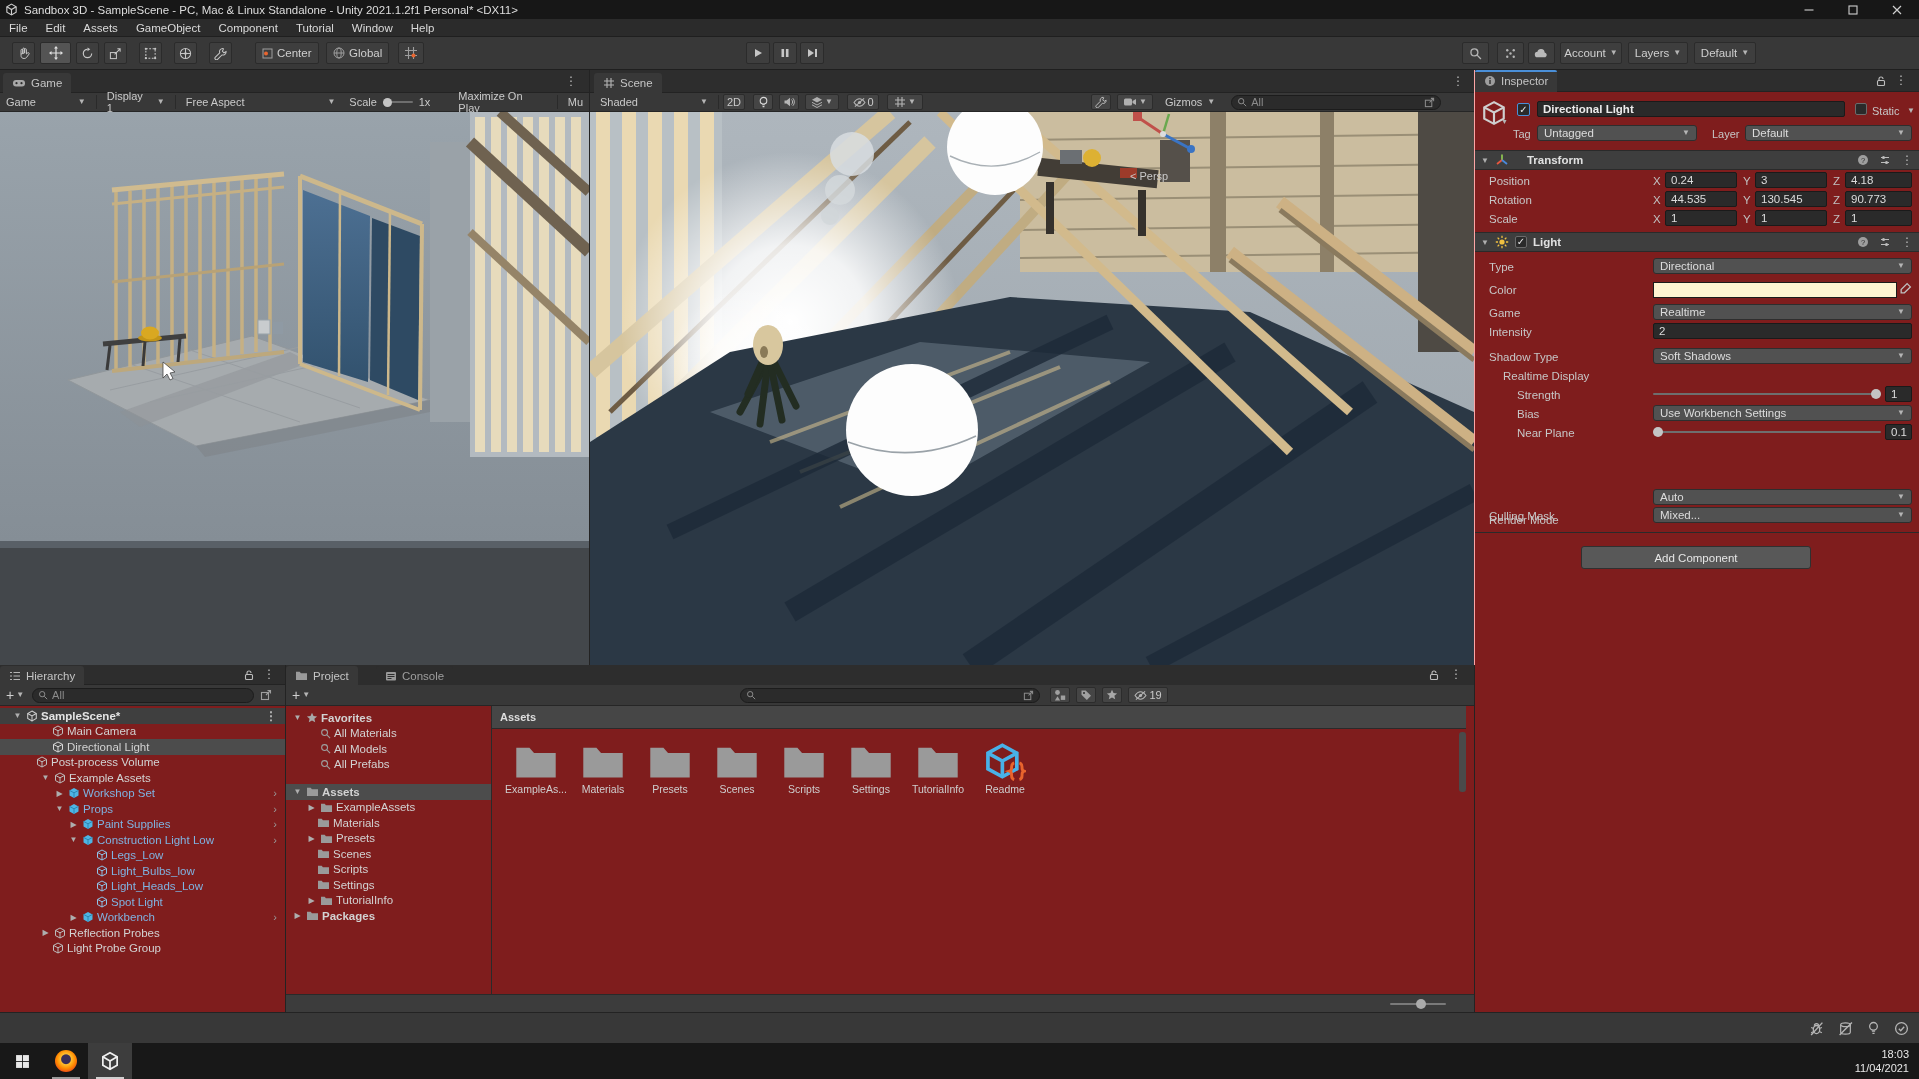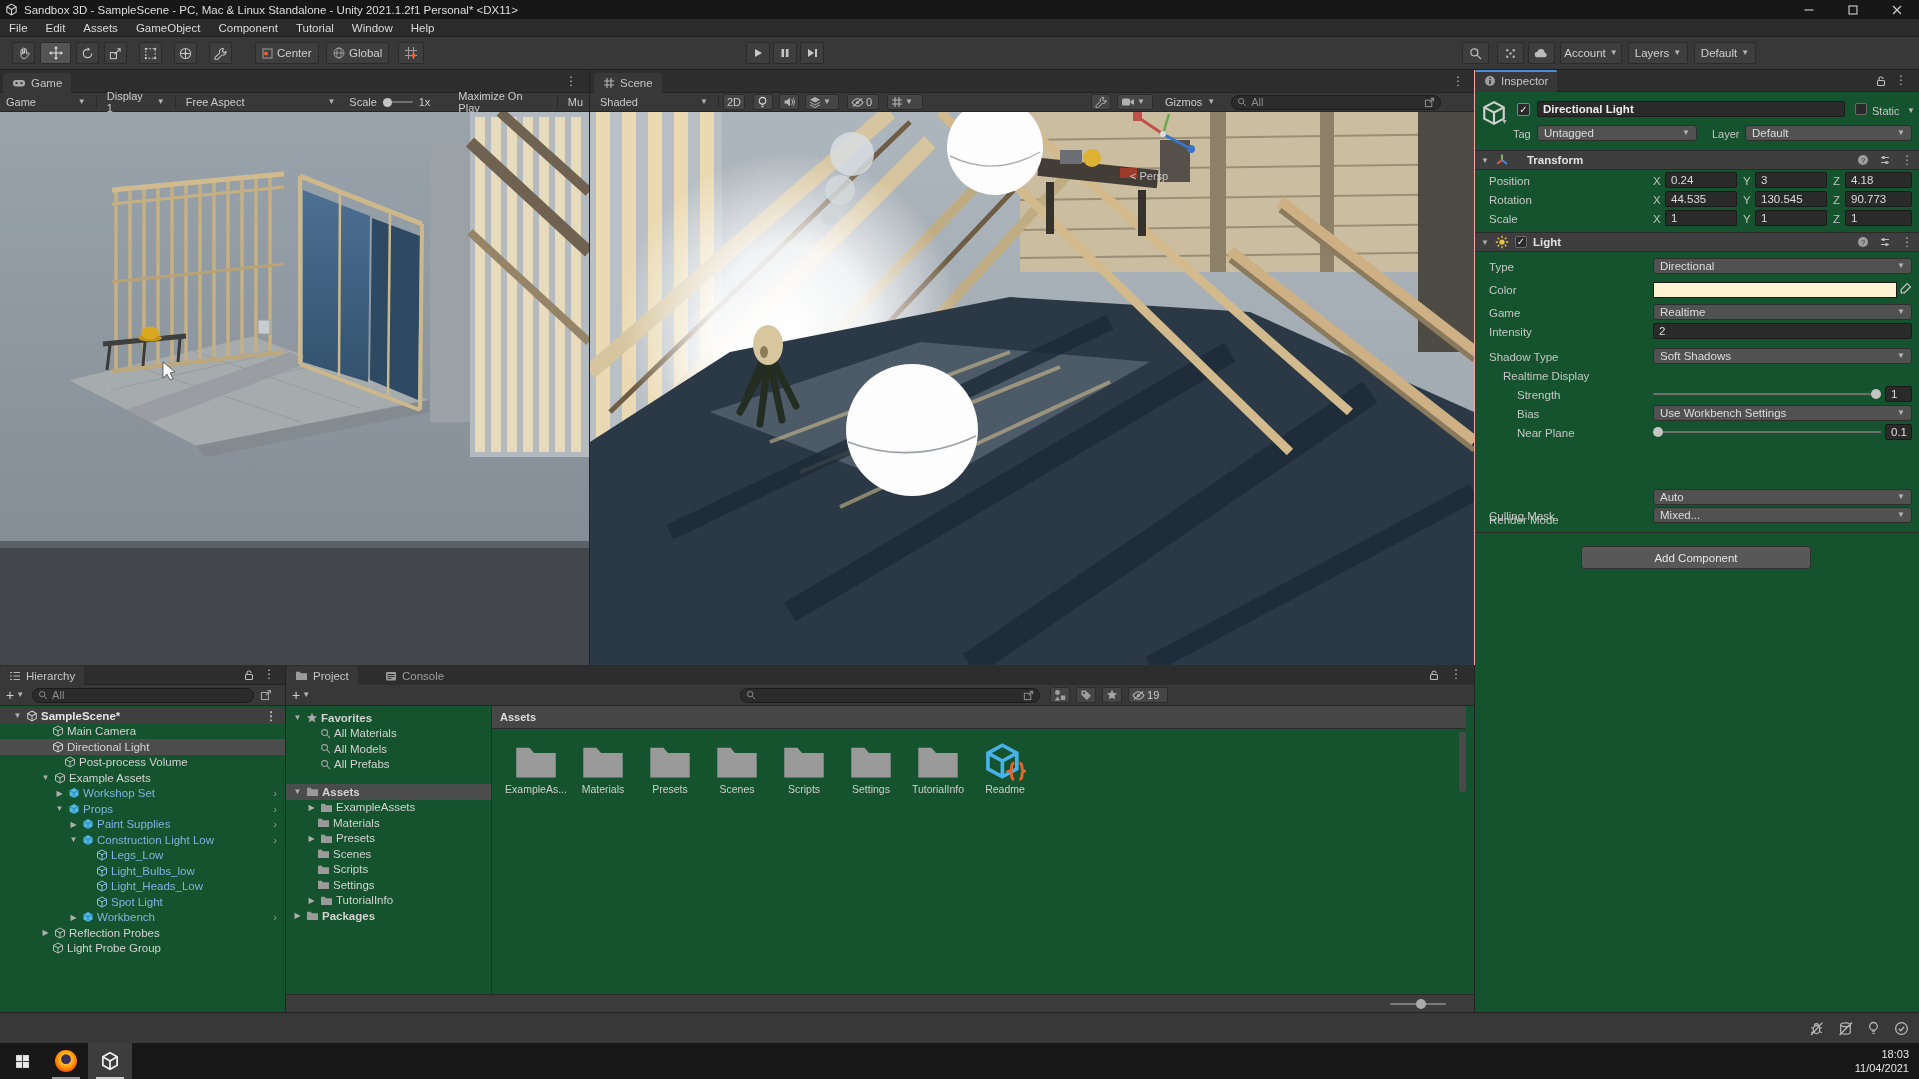--- a/index.html
+++ b/index.html
@@ -17,30 +17,30 @@
   #menubar{left:0;top:19px;width:1919px;height:18px;background:#2b2b2b;display:flex;align-items:center;border-bottom:1px solid #1f1f1f;box-sizing:border-box;}
   .menu{padding:0 9px;height:18px;line-height:18px;color:#dadada;font-size:11.5px;}
   #toolbar{left:0;top:37px;width:1919px;height:33px;background:#383838;border-bottom:1px solid #1f1f1f;box-sizing:border-box;}
   .tbtn{position:absolute;top:5px;height:22px;background:#3e3e3e;border:1px solid #2b2b2b;border-radius:2px;
         display:flex;align-items:center;justify-content:center;box-sizing:border-box;color:#cfcfcf;}
   .tbtn.on{background:#545454;}
   .tbtn.txt{padding:0 6px;gap:4px;font-size:11.5px;}
   .dar{color:#b5b5b5;font-size:8px;line-height:1;}
 
   
-  .panel{position:absolute;background:#14532d;}
+  .panel{position:absolute;background:#7f1d1d;}
   .tabstrip{position:absolute;left:0;top:0;right:0;height:23px;background:#2d2d2d;border-bottom:1px solid #232323;box-sizing:border-box;}
   .tab{position:absolute;top:3px;height:20px;background:#383838;border-radius:3px 3px 0 0;display:flex;align-items:center;gap:5px;padding:0 9px;color:#c4c4c4;font-size:11.5px;}
   .tab.dim{background:#2d2d2d;color:#9e9e9e;}
   .tab.focus:before{content:"";position:absolute;left:0;top:0;right:0;height:2px;background:#4a8fd8;border-radius:3px 3px 0 0;}
   .kebab{color:#bdbdbd;font-size:12px;line-height:1;}
   .ptools{position:absolute;left:0;top:23px;right:0;height:19px;background:#383838;border-bottom:1px solid #262626;box-sizing:border-box;display:flex;align-items:center;}
   .sep{width:1px;height:14px;background:#2a2a2a;margin:0 4px;}
   .ddf{height:15px;display:flex;align-items:center;gap:5px;padding:0 6px;color:#cacaca;font-size:11px;}
-  .sbtn{height:16px;min-width:20px;background:#454545;border:1px solid #2c2c2c;border-radius:2px;display:flex;align-items:center;gap:2px;padding:0 3px;box-sizing:border-box;color:#cacaca;}
+  .sbtn{height:16px;min-width:20px;background:#454545;border:1px solid #2c2c2c;border-radius:2px;display:flex;align-items:center;justify-content:center;gap:2px;padding:0 3px;box-sizing:border-box;color:#cacaca;}
   .search{height:15px;background:#2b2b2b;border:1px solid #1c1c1c;border-radius:8px;display:flex;align-items:center;padding:0 5px;gap:4px;color:#8b8b8b;box-sizing:border-box;}
 
   
   .trow{height:15.5px;display:flex;align-items:center;gap:3px;font-size:11.5px;color:#d2d2d2;white-space:nowrap;}
   .trow .arr{width:11px;text-align:center;font-size:8px;color:#aeaeae;flex:0 0 11px;}
   .trow.sel{background:#4c4c4c;}
   .trow.scene{background:#3f3f3f;font-weight:bold;color:#e4e4e4;}
   .trow.pf{color:#7fb3e1;}
   .chev{margin-left:auto;margin-right:8px;color:#9a9a9a;font-size:11px;}
   .ilab{position:absolute;left:14px;color:#c6c6c6;font-size:11.5px;}
@@ -751,21 +751,21 @@
           <use href="#i-cube"></use>
         </svg>
         <span>Main Camera</span>
       </div>
     <div class="trow sel" style="padding-left:52px">
         <svg class="ic" width="12" height="12" style="color:#d8d8d8">
           <use href="#i-cube"></use>
         </svg>
         <span>Directional Light</span>
       </div>
-    <div class="trow" style="padding-left:64px">
+    <div class="trow" style="padding-left:36px">
         <svg class="ic" width="12" height="12" style="color:#bdbdbd">
           <use href="#i-cube"></use>
         </svg>
         <span>Post-process Volume</span>
       </div>
     <div class="trow" style="padding-left:40px">
         <span class="arr">▼</span>
         <svg class="ic" width="12" height="12" style="color:#bdbdbd">
           <use href="#i-cube"></use>
         </svg>

